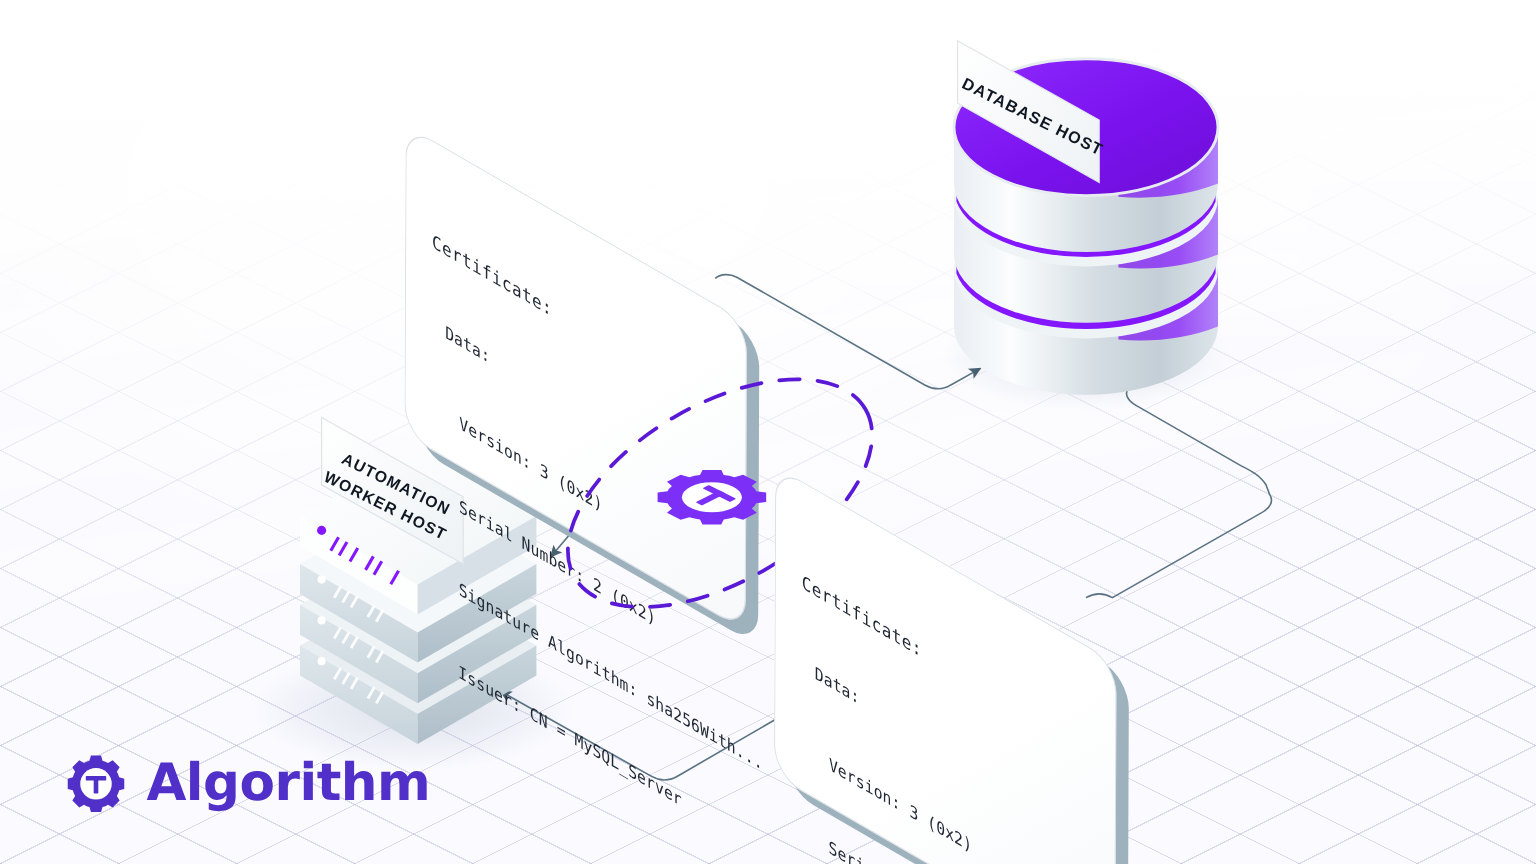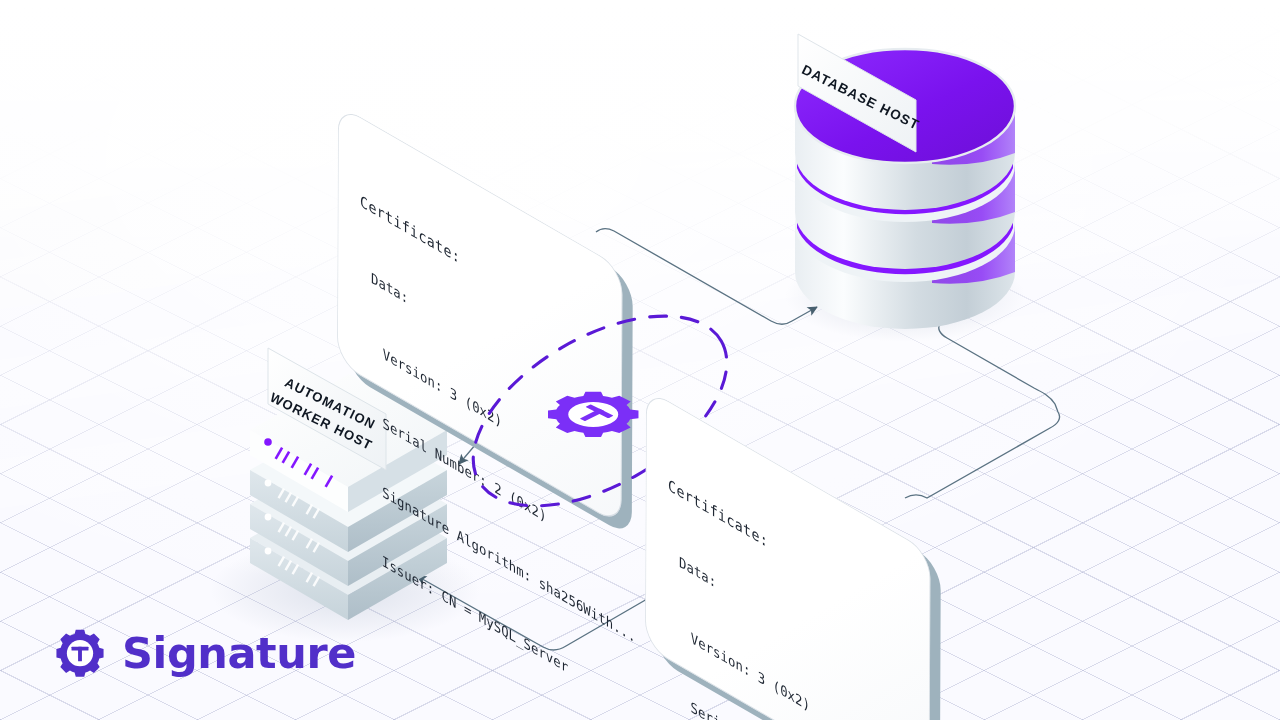--- a/index.html
+++ b/index.html
@@ -334,16 +334,16 @@
         A 38,38 0 0 1 50,-1 L 61,2 L 61,24 L 50,27 A 38,38 0 0 1 45,39 L 51,49 L 36,64
         L 26,58 A 38,38 0 0 1 14,63 L 11,74 L -11,74 L -14,63 A 38,38 0 0 1 -26,58
         L -36,64 L -51,49 L -45,39 A 38,38 0 0 1 -50,27 L -61,24 L -61,2 L -50,-1
         A 38,38 0 0 1 -45,-13 L -51,-23 L -36,-38 L -26,-32 A 38,38 0 0 1 -14,-37 Z"></path>
       <circle cx="0" cy="13" r="34" fill="#ffffff"></circle>
       <g fill="#512fc9">
         <rect x="-22" y="-4" width="44" height="10" rx="1.5"></rect>
         <rect x="-5" y="-4" width="10" height="38" rx="1.5"></rect>
       </g>
     </svg>
-    <div id="teleport-wordmark">Signature</div>
+    <div id="teleport-wordmark">Algorithm</div>
   </div>
 
 </div>
 
 </body></html>

